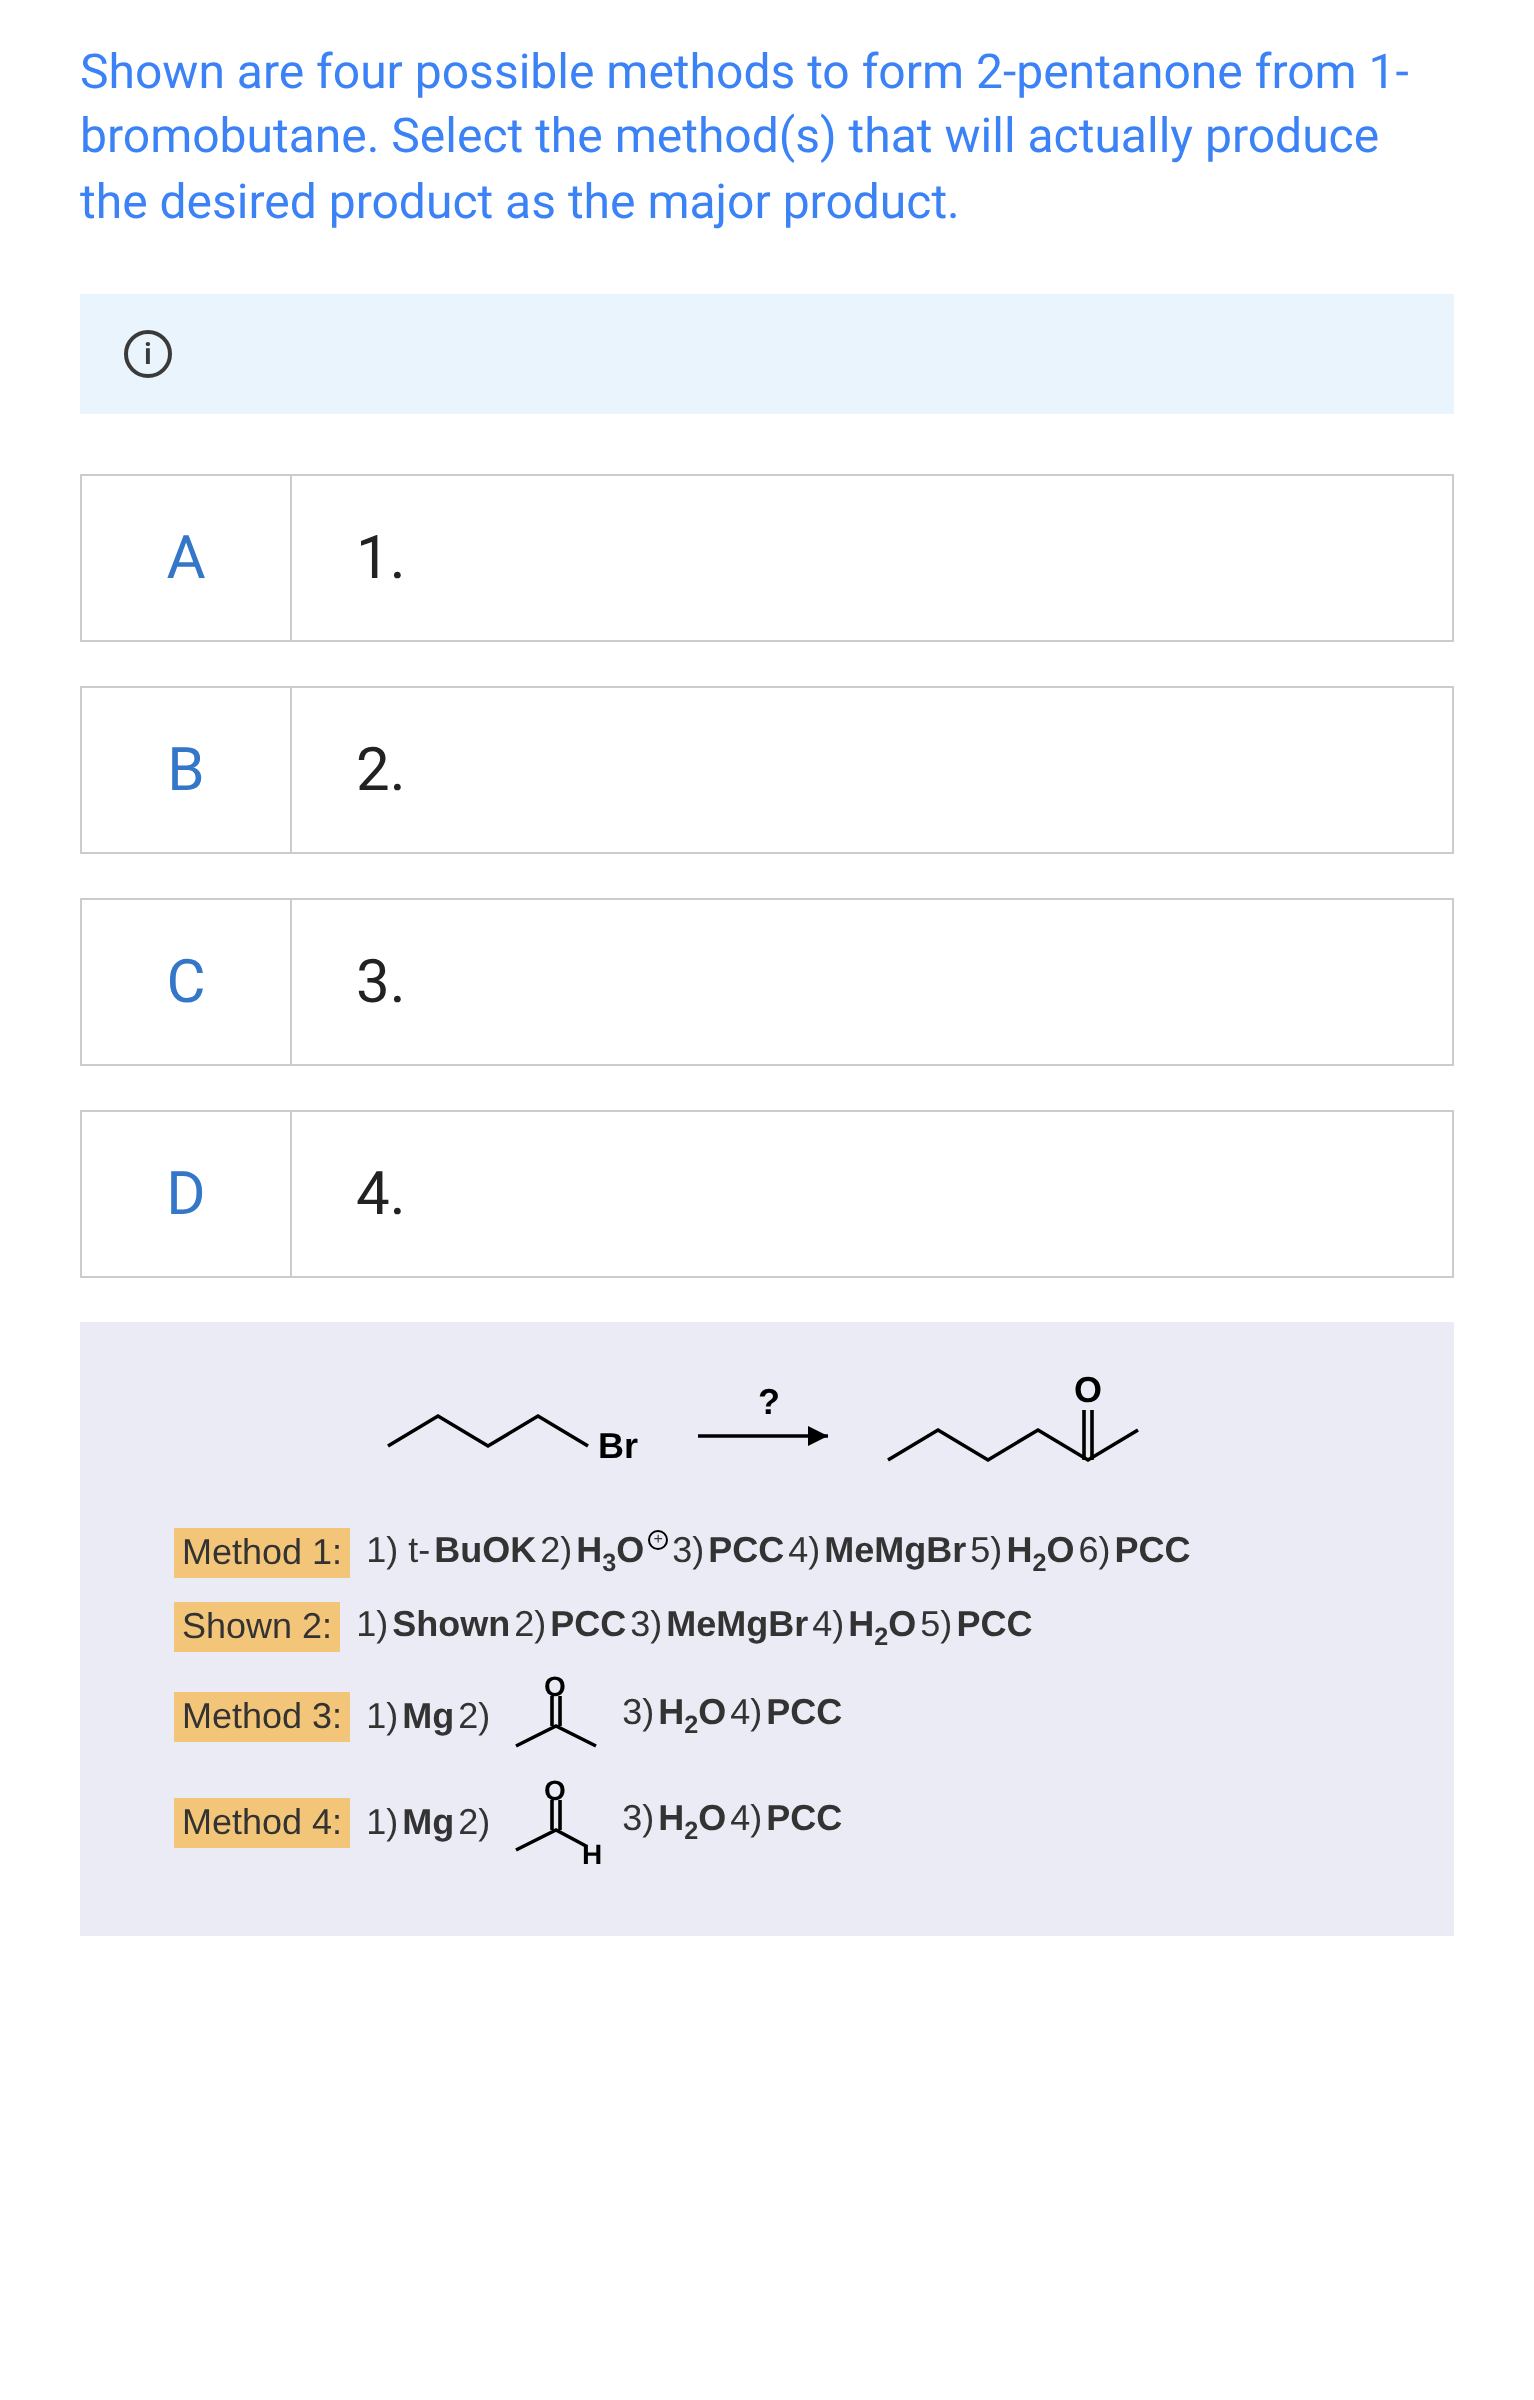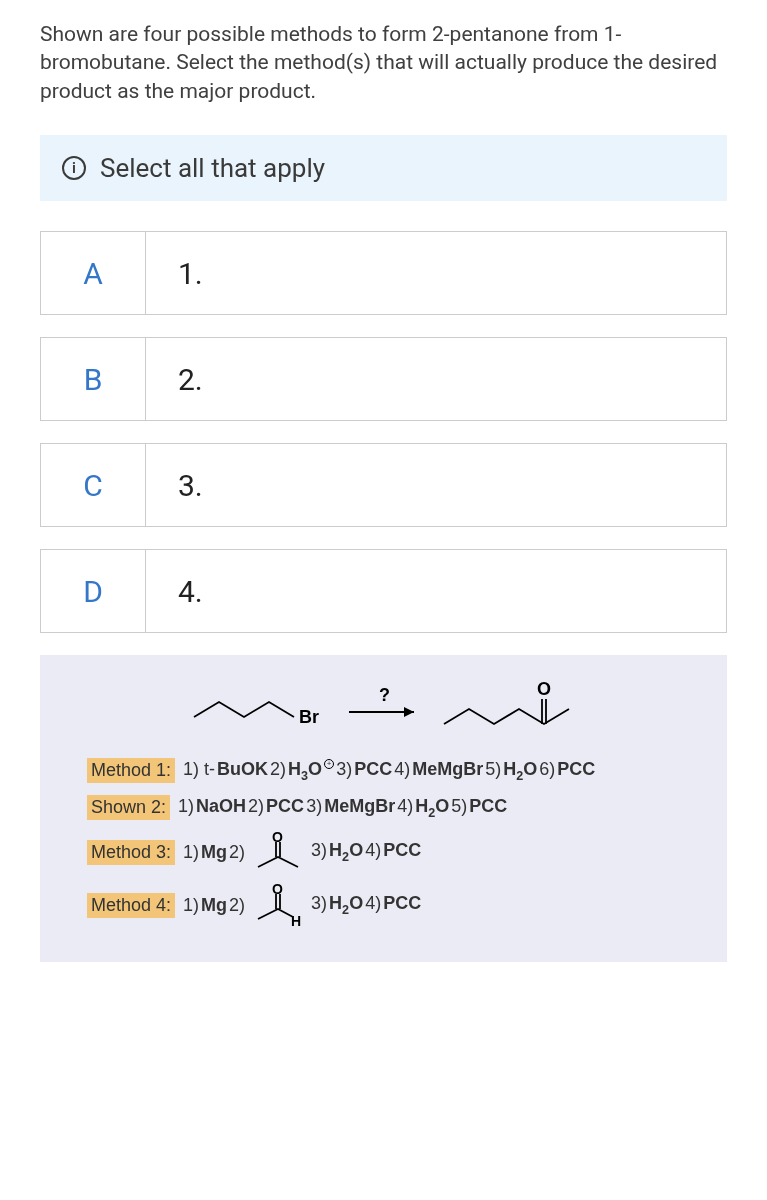--- a/index.html
+++ b/index.html
@@ -8,23 +8,23 @@
       padding: 0;
     }
     body {
       font-family: -apple-system, BlinkMacSystemFont, 'Segoe UI', Roboto, Arial, sans-serif;
       background: #fff;
       padding: 20px 40px;
       color: #333;
       max-width: 767px;
     }
     .question-text {
-      font-size: 21px;
+      font-size: 24px;
       line-height: 1.35;
-      color: #404040;
+      color: #3b82f6;
       font-weight: 400;
       margin-bottom: 30px;
     }
     .instruction-bar {
       background: #e9f4fc;
       padding: 18px 22px;
       margin-bottom: 30px;
       display: flex;
       align-items: center;
       gap: 14px;
@@ -120,21 +120,20 @@
       vertical-align: super;
     }
   </style>
 </head>
 <body>
 
 <div class="question-text">Shown are four possible methods to form 2-pentanone from 1-bromobutane. Select the method(s) that will actually produce the desired product as the major product.</div>
 
 <div class="instruction-bar">
   <span class="info-icon">i</span>
-  <span class="instruction-text">Select all that apply</span>
 </div>
 
 <div class="option-row">
   <div class="option-letter">A</div>
   <div class="option-content">1.</div>
 </div>
 
 <div class="option-row">
   <div class="option-letter">B</div>
   <div class="option-content">2.</div>
@@ -169,21 +168,21 @@
     </svg>
   </div>
 
   <div class="method-row">
     <span class="method-label">Method 1:</span>
     <span class="method-steps">1) t-<b>BuOK</b>  2) <b>H<sub>3</sub>O</b><span class="plus-circle">+</span>  3) <b>PCC</b>  4) <b>MeMgBr</b>  5) <b>H<sub>2</sub>O</b>  6) <b>PCC</b></span>
   </div>
 
   <div class="method-row">
     <span class="method-label">Shown 2:</span>
-    <span class="method-steps">1) <b>NaOH</b>  2) <b>PCC</b>  3) <b>MeMgBr</b>  4) <b>H<sub>2</sub>O</b>  5) <b>PCC</b></span>
+    <span class="method-steps">1) <b>Shown</b>  2) <b>PCC</b>  3) <b>MeMgBr</b>  4) <b>H<sub>2</sub>O</b>  5) <b>PCC</b></span>
   </div>
 
   <div class="method-row">
     <span class="method-label">Method 3:</span>
     <span class="method-steps">1) <b>Mg</b>  2)</span>
     <svg width="50" height="40" viewBox="0 0 50 40" stroke="#000" stroke-width="1.8" fill="none">
       <polyline points="5,35 25,25 45,35"></polyline>
       <line x1="23" y1="25" x2="23" y2="10"></line>
       <line x1="27" y1="25" x2="27" y2="10"></line>
       <text x="19" y="10" font-size="14" stroke="none" fill="#000" font-family="Arial" font-weight="bold">O</text>

